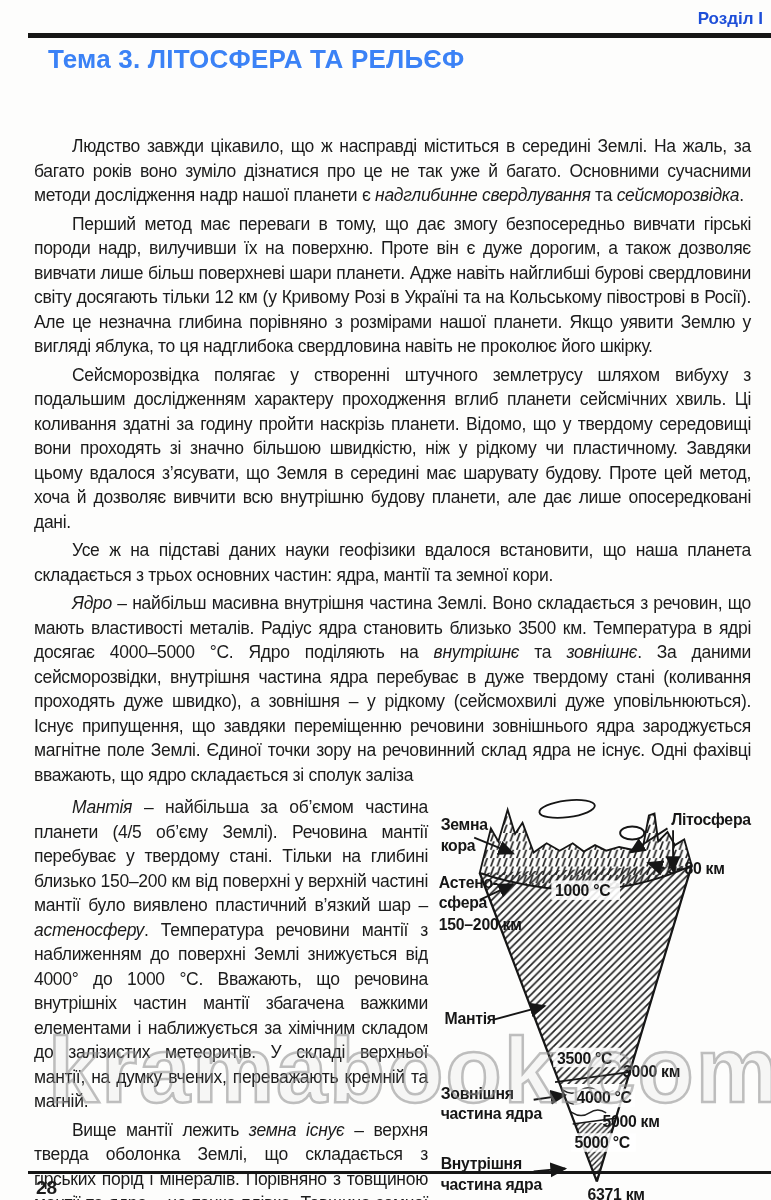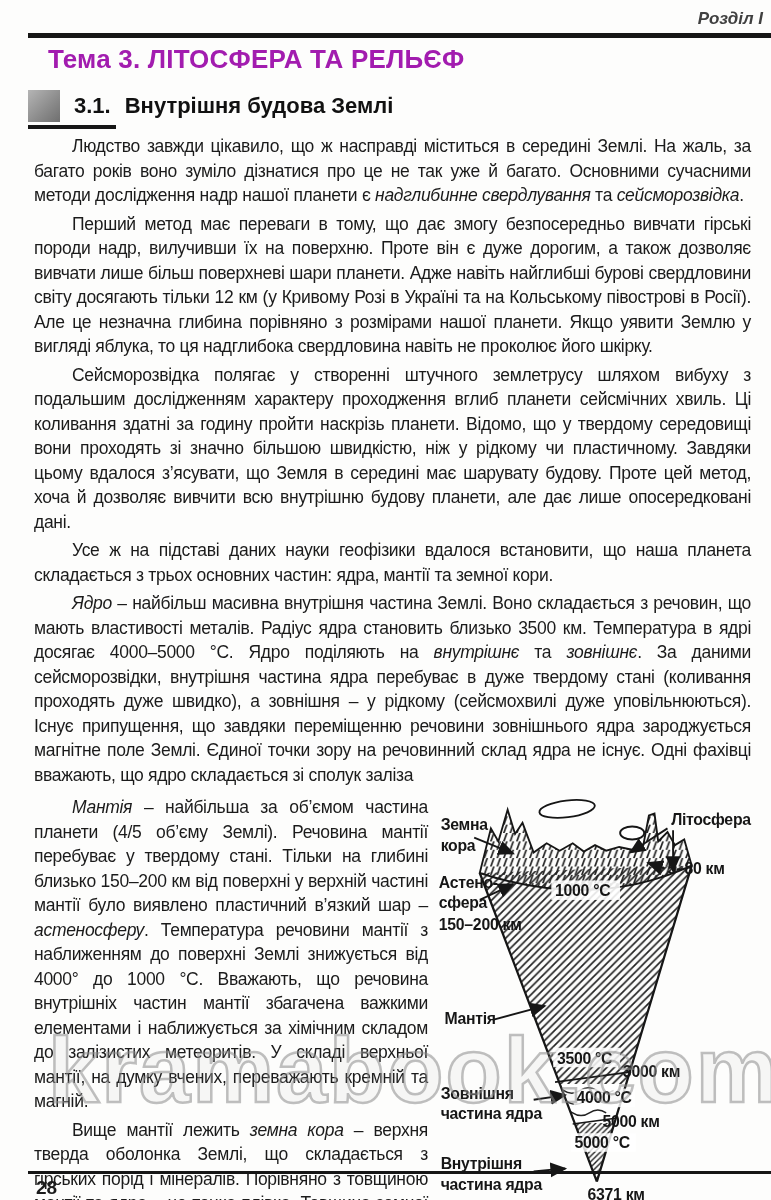--- a/index.html
+++ b/index.html
@@ -3,26 +3,26 @@
 <meta charset="utf-8">
 <style>
   html,body { margin:0; padding:0; background:#d8d8d8; }
   .page {
     position:relative; width:771px; height:1200px; margin:0 auto;
     background:#fdfdfc; overflow:hidden;
     font-family:"Liberation Sans", sans-serif; color:#1b1b1b;
   }
   .chapter {
     position:absolute; top:9px; right:8px;
-    font-size:17px; font-weight:bold; font-style:italic; color:#404040;
+    font-size:17px; font-weight:bold; color:#1d4ed8;
   }
   .top-rule { position:absolute; top:33px; left:28px; right:0; height:5px; background:#161616; }
   .theme-title {
     position:absolute; top:44px; left:48px; margin:0;
-    font-size:26px; font-weight:bold; letter-spacing:.2px; color:#a21caf;
+    font-size:26px; font-weight:bold; letter-spacing:.2px; color:#3b82f6;
   }
   .section { position:absolute; top:90px; left:28px; display:flex; align-items:center; }
   .section-square {
     width:32px; height:32px;
     background:linear-gradient(135deg,#b5b5b5 0%,#8a8a8a 60%,#6f6f6f 100%);
   }
   .section-underline { position:absolute; left:0; top:35px; width:88px; height:4px; background:#161616; }
   .section-text { margin-left:14px; font-size:22px; font-weight:bold; color:#111; }
   .section-text .num { margin-right:14px; }
 
@@ -56,39 +56,32 @@
 </head>
 <body>
 
 <div class="page">
 
   <div class="chapter">Розділ I</div>
   <div class="top-rule"></div>
 
   <h1 class="theme-title">Тема 3. ЛІТОСФЕРА ТА РЕЛЬЄФ</h1>
 
-  <div class="section">
-    <div class="section-square"></div>
-    <div class="section-underline"></div>
-    <div class="section-text">
-      <span class="num">3.1.</span><span>Внутрішня будова Землі</span>
-    </div>
-  </div>
 
   <div class="article">
     <p><span>Людство завжди цікавило, що ж насправді міститься в середині Землі. На жаль, за багато років воно зуміло дізнатися про це не так уже й багато. Основними сучасними методи дослідження надр нашої планети є </span><span class="it">надглибинне свердлування</span><span> та </span><span class="it">сейсморозвідка</span><span>.</span></p>
     <p><span>Перший метод має переваги в тому, що дає змогу безпосередньо вивчати гірські породи надр, вилучивши їх на поверхню. Проте він є дуже дорогим, а також дозволяє вивчати лише більш поверхневі шари планети. Адже навіть найглибші бурові свердловини світу досягають тільки 12 км (у Кривому Розі в Україні та на Кольському півострові в Росії). Але це незначна глибина порівняно з розмірами нашої планети. Якщо уявити Землю у вигляді яблука, то ця надглибока свердловина навіть не проколює його шкірку.</span></p>
     <p><span>Сейсморозвідка полягає у створенні штучного землетрусу шляхом вибуху з подальшим дослідженням характеру проходження вглиб планети сейсмічних хвиль. Ці коливання здатні за годину пройти наскрізь планети. Відомо, що у твердому середовищі вони проходять зі значно більшою швидкістю, ніж у рідкому чи пластичному. Завдяки цьому вдалося з’ясувати, що Земля в середині має шарувату будову. Проте цей метод, хоча й дозволяє вивчити всю внутрішню будову планети, але дає лише опосередковані дані.</span></p>
     <p><span>Усе ж на підставі даних науки геофізики вдалося встановити, що наша планета складається з трьох основних частин: ядра, мантії та земної кори.</span></p>
     <p><span class="it">Ядро</span><span> – найбільш масивна внутрішня частина Землі. Воно складається з речовин, що мають властивості металів. Радіус ядра становить близько 3500 км. Температура в ядрі досягає 4000–5000 °С. Ядро поділяють на </span><span class="it">внутрішнє</span><span> та </span><span class="it">зовнішнє</span><span>. За даними сейсморозвідки, внутрішня частина ядра перебуває в дуже твердому стані (коливання проходять дуже швидко), а зовнішня – у рідкому (сейсмохвилі дуже уповільнюються). Існує припущення, що завдяки переміщенню речовини зовнішнього ядра зароджується магнітне поле Землі. Єдиної точки зору на речовинний склад ядра не існує. Одні фахівці вважають, що ядро складається зі сполук заліза</span></p>
 
     <div class="row">
       <div class="col-text">
         <p><span class="it">Мантія</span><span> – найбільша за об’ємом частина планети (4/5 об’єму Землі). Речовина мантії перебуває у твердому стані. Тільки на глибині близько 150–200 км від поверхні у верхній частині мантії було виявлено пластичний в’язкий шар – </span><span class="it">астеносферу</span><span>. Температура речовини мантії з наближенням до поверхні Землі знижується від 4000° до 1000 °С. Вважають, що речовина внутрішніх частин мантії збагачена важкими елементами і наближується за хімічним складом до залізистих метеоритів. У складі верхньої мантії, на думку вчених, переважають кремній та магній.</span></p>
-        <p><span>Вище мантії лежить </span><span class="it">земна кора</span><span> – верхня тверда оболонка Землі, що складається з гірських порід і мінералів. Порівняно з товщиною мантії та ядра – це тонка плівка. Товщина земної кори коливається від 5 до 80 км.</span></p>
+        <p><span>Вище мантії лежить </span><span class="it">земна існує</span><span> – верхня тверда оболонка Землі, що складається з гірських порід і мінералів. Порівняно з товщиною мантії та ядра – це тонка плівка. Товщина земної кори коливається від 5 до 80 км.</span></p>
       </div>
 
       <div class="col-fig">
         <svg class="fig-svg" width="316" height="414" viewBox="0 0 340 445" xmlns="http://www.w3.org/2000/svg">
           <defs>
             <marker id="ah" markerWidth="11" markerHeight="9" refX="8" refY="4" orient="auto">
               <path d="M0,0 L9,4 L0,8 Z" fill="#161616"></path>
             </marker>
             <pattern id="hm" width="8" height="8" patternUnits="userSpaceOnUse">
               <path d="M-2,2 l4,-4 M0,8 L8,0 M6,10 l4,-4" stroke="#222" stroke-width="1.8" fill="none"></path>

